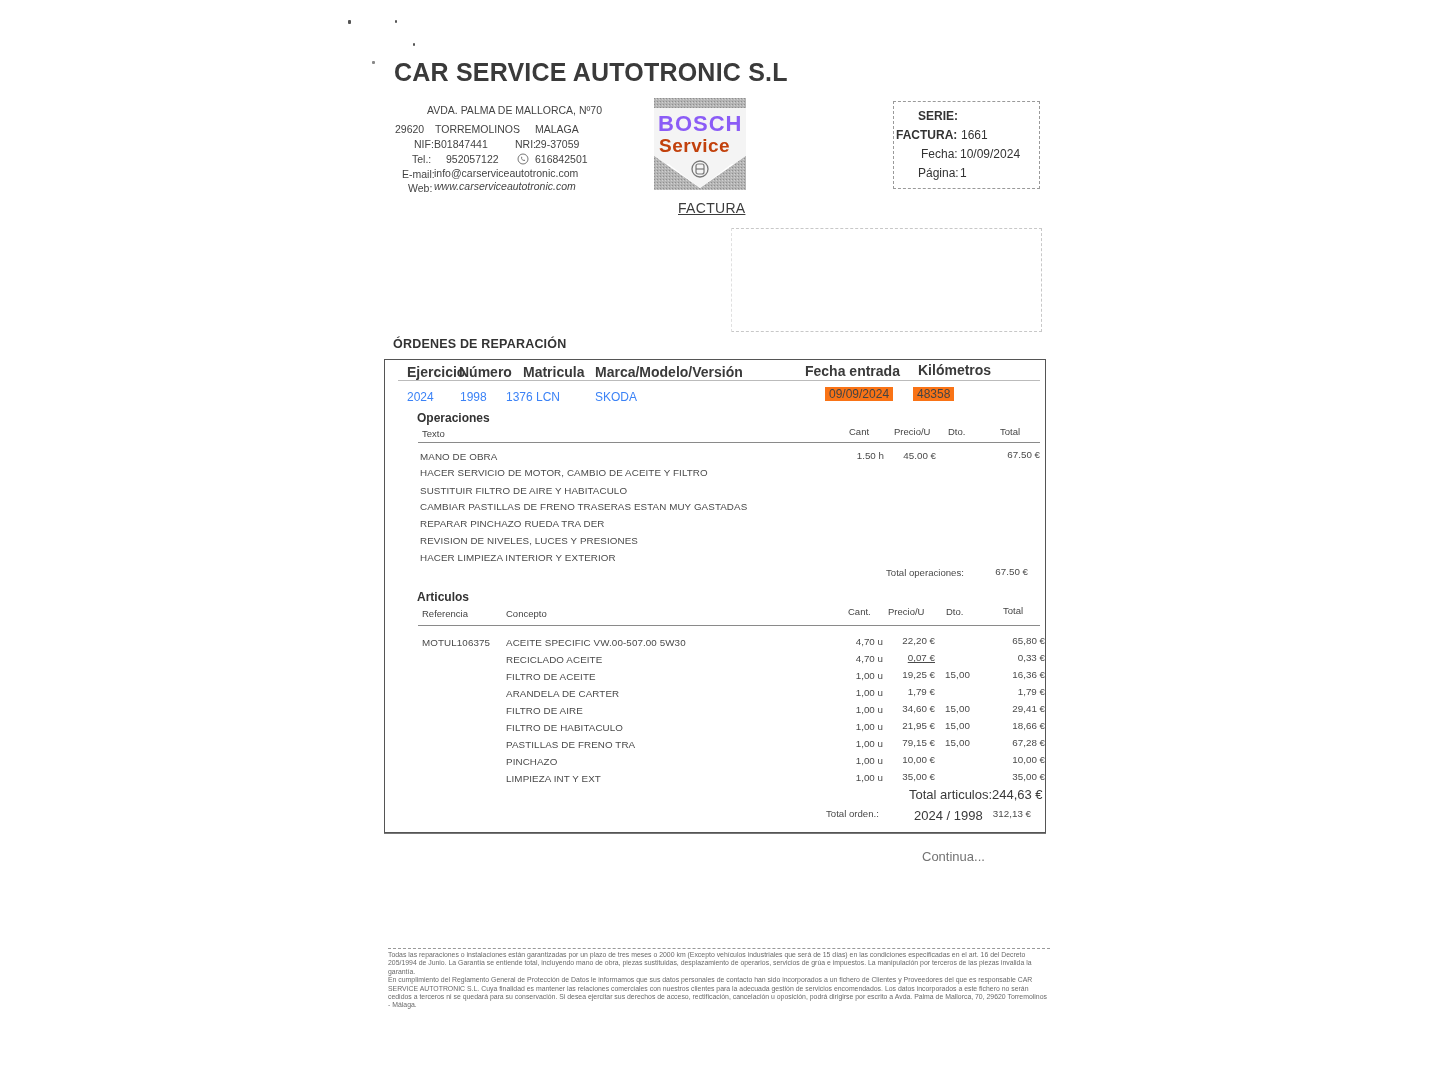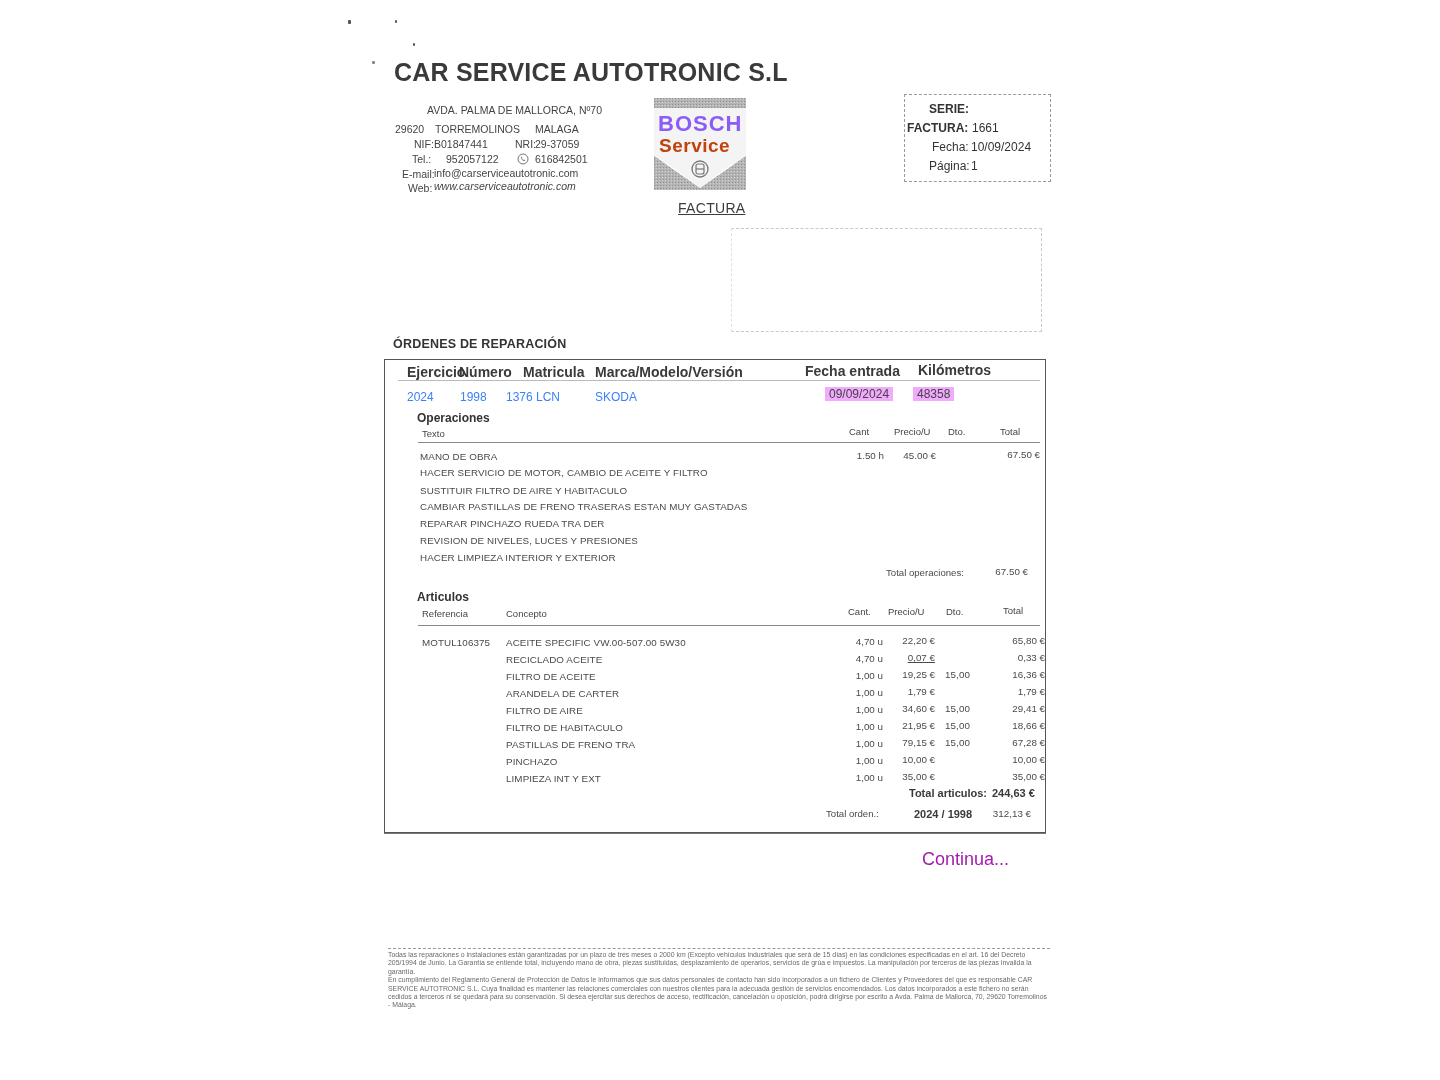--- a/index.html
+++ b/index.html
@@ -7,44 +7,44 @@
          font-family:"Liberation Sans", sans-serif; color:#2e2e2e; }
   .abs { position:absolute; }
   .speck { position:absolute; width:3px; height:4px; background:#555; border-radius:1px; }
 
   .company-name { left:394px; top:58px; font-size:25px; font-weight:bold; color:#3a3a3a; letter-spacing:0.2px; white-space:nowrap; }
   .addr { font-size:10.5px; color:#444; white-space:nowrap; }
 
   .logo { left:654px; top:98px; width:92px; height:94px; }
   .factura-heading { left:678px; top:200px; font-size:14px; color:#3c3c3c; text-decoration:underline; letter-spacing:0.3px; }
 
-  .serie-box { left:893px; top:94px; width:145px; height:86px; border:1px dashed #9a9a9a;margin-left:11px; }
+  .serie-box { left:893px; top:101px; width:145px; height:86px; border:1px dashed #9a9a9a; }
   .serie-box .row { position:absolute; font-size:12px; color:#333; white-space:nowrap; }
 
   .client-box { left:731px; top:228px; width:309px; height:102px; border:1px dashed #c8c8c8; border-left-color:#e0e0e0; }
 
   .section-title { left:393px; top:337px; font-size:12.5px; font-weight:bold; color:#333; letter-spacing:0.2px; }
 
   .order-box { left:384px; top:359px; width:662px; height:474px; border:1.5px solid #555; box-sizing:border-box; }
   .order-box-bottom2 { left:384px; top:833px; width:662px; height:0; border-top:1px solid #777; }
 
   .hdr { font-size:14px; font-weight:bold; color:#3a3a3a; white-space:nowrap; }
   .val { font-size:12px; color:#3b82f6; white-space:nowrap; }
-  .hl { background:#f0abfc; padding:0 4px; color:#444; }
+  .hl { background:#f97316; padding:0 4px; color:#444; }
 
   .subhead { font-size:12px; font-weight:bold; color:#333; }
   .colhdr { font-size:9.5px; color:#444; white-space:nowrap; }
   .line { height:0; border-top:1px solid #8a8a8a; }
 
   .op-text { font-size:9.8px; color:#4a4a4a; white-space:nowrap; letter-spacing:0.1px; }
   .num { font-size:9.8px; color:#4a4a4a; white-space:nowrap; text-align:right; }
   .tot-label { font-size:9.6px; color:#4a4a4a; white-space:nowrap; }
-  .tot-bold { font-size:11px; font-weight:bold; color:#3a3a3a; white-space:nowrap; }
-
-  .continua { left:922px; top:849px; font-size:18px; color:#a21caf; }
+  .tot-bold { font-size:13px; font-weight:normal; color:#3a3a3a; white-space:nowrap; }
+
+  .continua { left:922px; top:849px; font-size:13px; color:#737373; }
 
   .legal { left:388px; top:951px; width:660px; font-size:6.9px; line-height:8.4px; color:#6a6a6a; }
   .legal-line { left:388px; top:948px; width:662px; border-top:1px dashed #999; }
 </style>
 </head>
 <body>
 
 <div class="speck" style="left:348px;top:20px;"></div>
 <div class="speck" style="left:395px;top:20px;width:2px;height:3px;"></div>
 <div class="speck" style="left:413px;top:43px;width:2px;height:3px;"></div>

